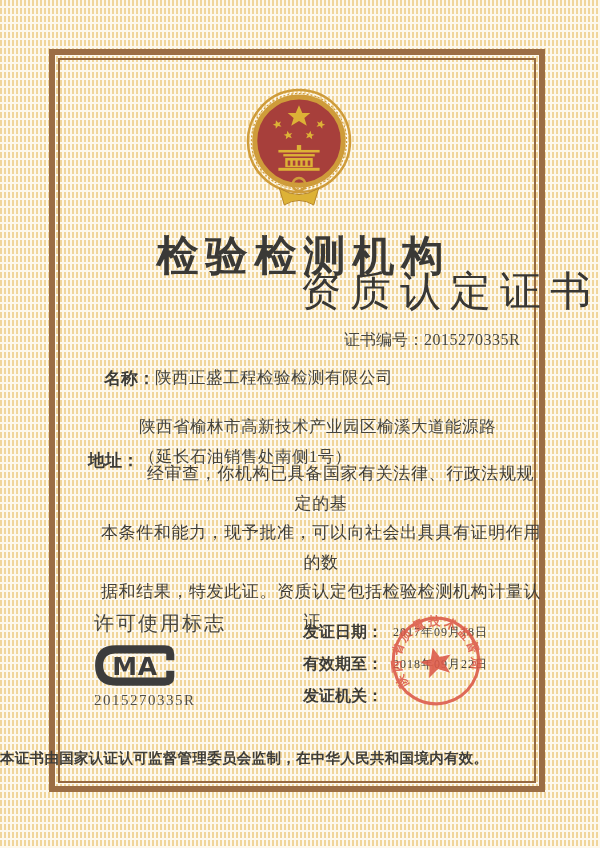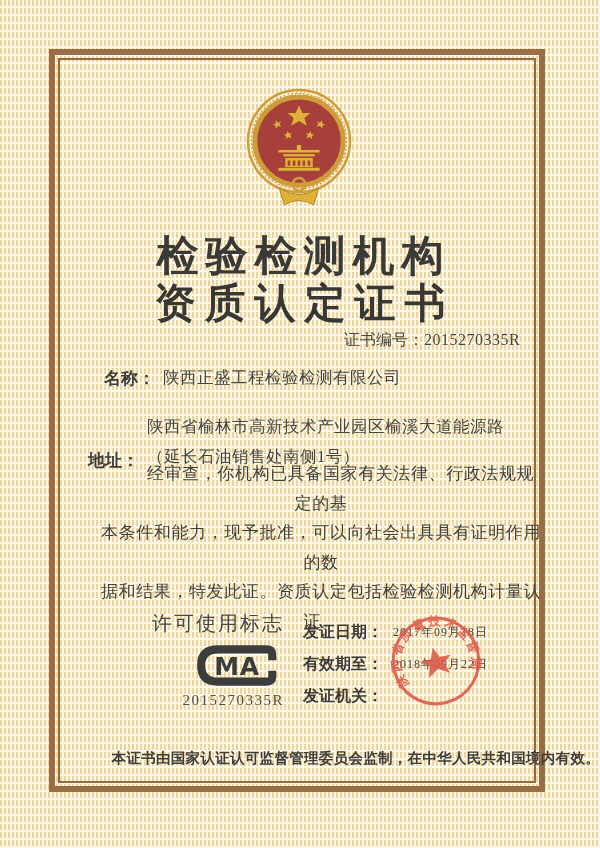--- a/index.html
+++ b/index.html
@@ -18,53 +18,53 @@
   }
   .frame-inner {
     position:absolute; inset:3px; border:2px solid #96683f;
   }
   .emblem { position:absolute; left:245px; top:86px; width:108px; height:122px; }
   .title1 {
     position:absolute; left:0; top:228px; width:100%; text-align:center;
     font-size:42px; font-weight:bold; letter-spacing:7px; text-indent:7px; color:#3a3936;
   }
   .title2 {
-    position:absolute; left:0; top:276px; width:100%; text-align:center;
-    font-size:41px; font-weight:bold; letter-spacing:9px; text-indent:9px; color:#383734;
+    position:absolute; left:0; top:264px; width:100%; text-align:right;
+    font-size:41px; font-weight:normal; letter-spacing:9px; text-indent:9px; color:#383734;
   }
   .cert-no { position:absolute; left:344px; top:330px; font-size:16px; color:#46453f; }
   .cert-no .num { letter-spacing:0.5px; }
   .field-row { position:absolute; display:flex; align-items:flex-start; }
   .field-label {
     font-family:"Liberation Sans","DejaVu Sans",sans-serif;
     font-weight:bold; font-size:17px; color:#3c3b37; flex:none;
   }
-  .field-value { font-size:16.5px; color:#45443e; margin-left:8px; letter-spacing:0.5px; }
+  .field-value { font-size:16.5px; color:#45443e; letter-spacing:0.5px; }
   .name-row { left:104px; top:367px;text-align:center; }
   .addr-row { left:88px; top:412px;align-items:flex-end; }
   .addr-lines div { line-height:30px; }
   .para {
     position:absolute; left:100px; top:459px; width:442px;
     font-size:17px; line-height:29.5px; letter-spacing:0.6px; color:#413f3a;text-align:center;
   }
   .para .indent { text-indent:2.3em; }
-  .license-block { position:absolute; left:94px; top:610px; width:190px; text-align:right; }
+  .license-block { position:absolute; left:94px; top:610px; width:190px; text-align:left; }
   .license-heading { font-size:20px; letter-spacing:2px; color:#474640; }
   .cma { width:88px; height:43px; margin-top:7px; }
   .license-number { font-size:15px; letter-spacing:1.5px; color:#514f49; margin-top:1px; }
   .issue-block { position:absolute; left:303px; top:616px; }
   .issue-row { display:flex; align-items:center; height:32px; }
   .issue-label {
     font-family:"Liberation Sans","DejaVu Sans",sans-serif;
     font-weight:bold; font-size:16px; color:#3c3b37; flex:none;
   }
   .issue-value { font-size:12px; margin-left:10px; letter-spacing:1px; color:#43423c; }
   .seal { position:absolute; left:380px; top:605px; width:112px; height:112px; transform:rotate(-14deg); opacity:0.88; }
   .footer {
-    position:absolute; left:0; top:749px; width:100%; text-align:right;
+    position:absolute; left:0; top:749px; width:100%; text-align:left;
     font-size:14.5px; font-weight:600; letter-spacing:0.3px; color:#3e3d39;
   }
 </style>
 </head>
 <body>
 
 <div class="page">
 
   <div class="frame">
     <div class="frame-inner"></div>

